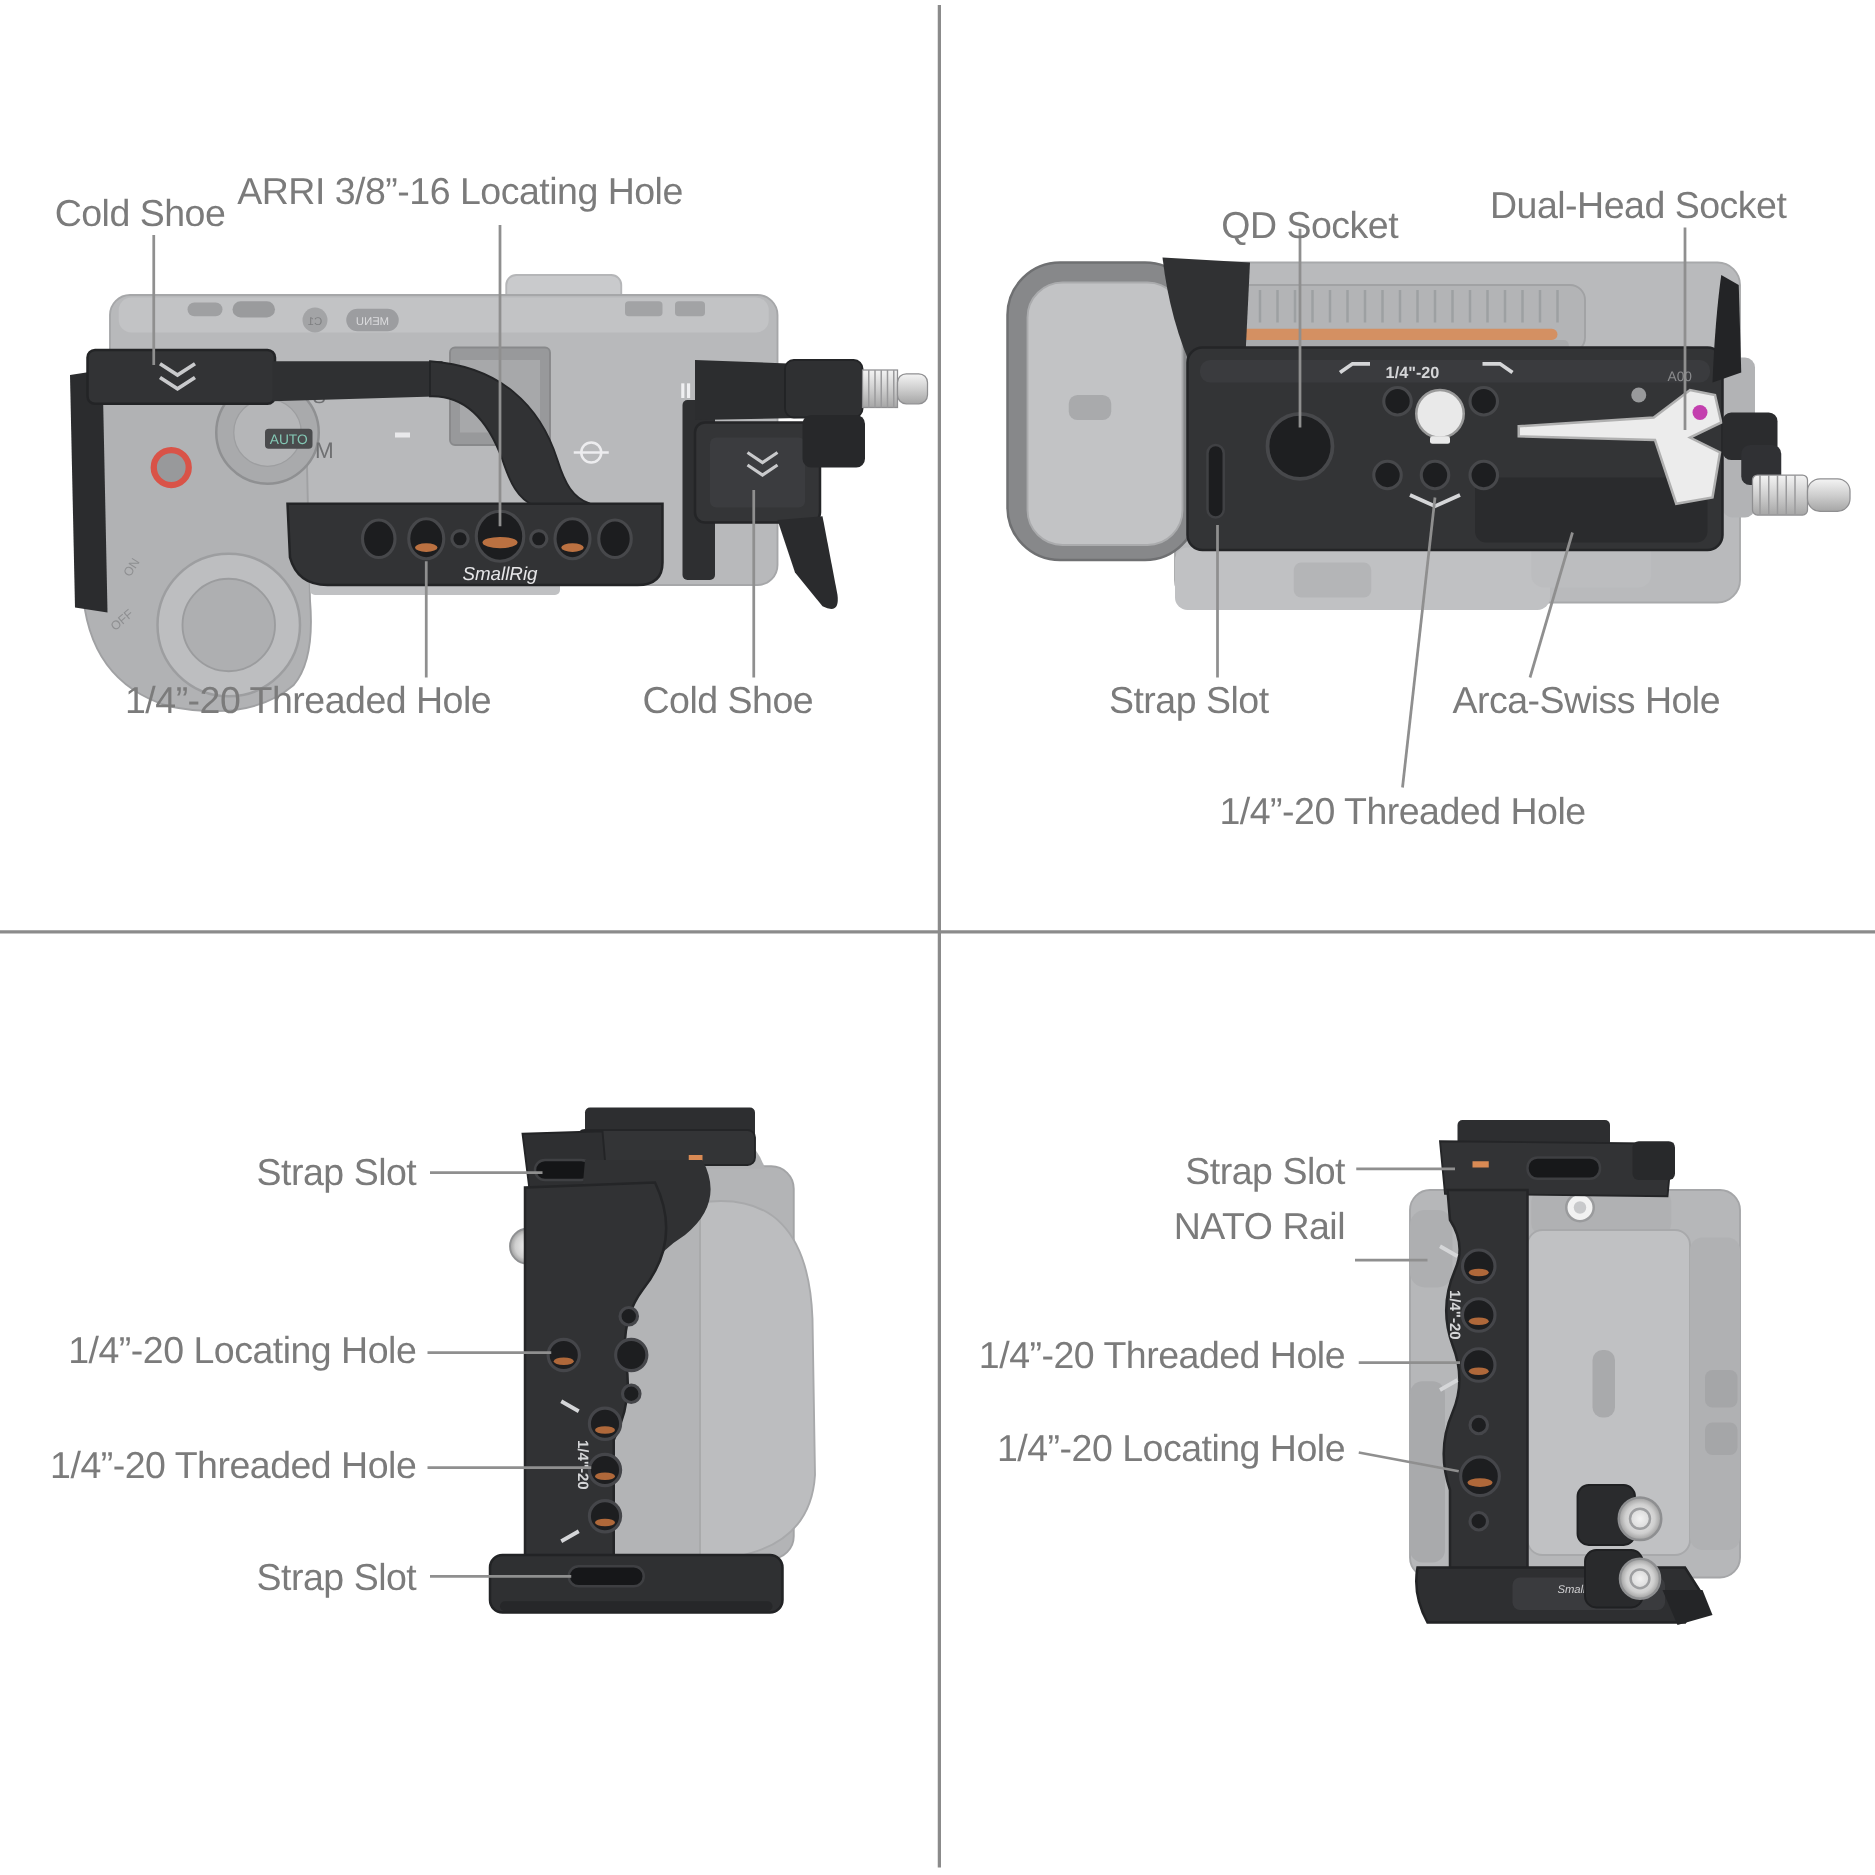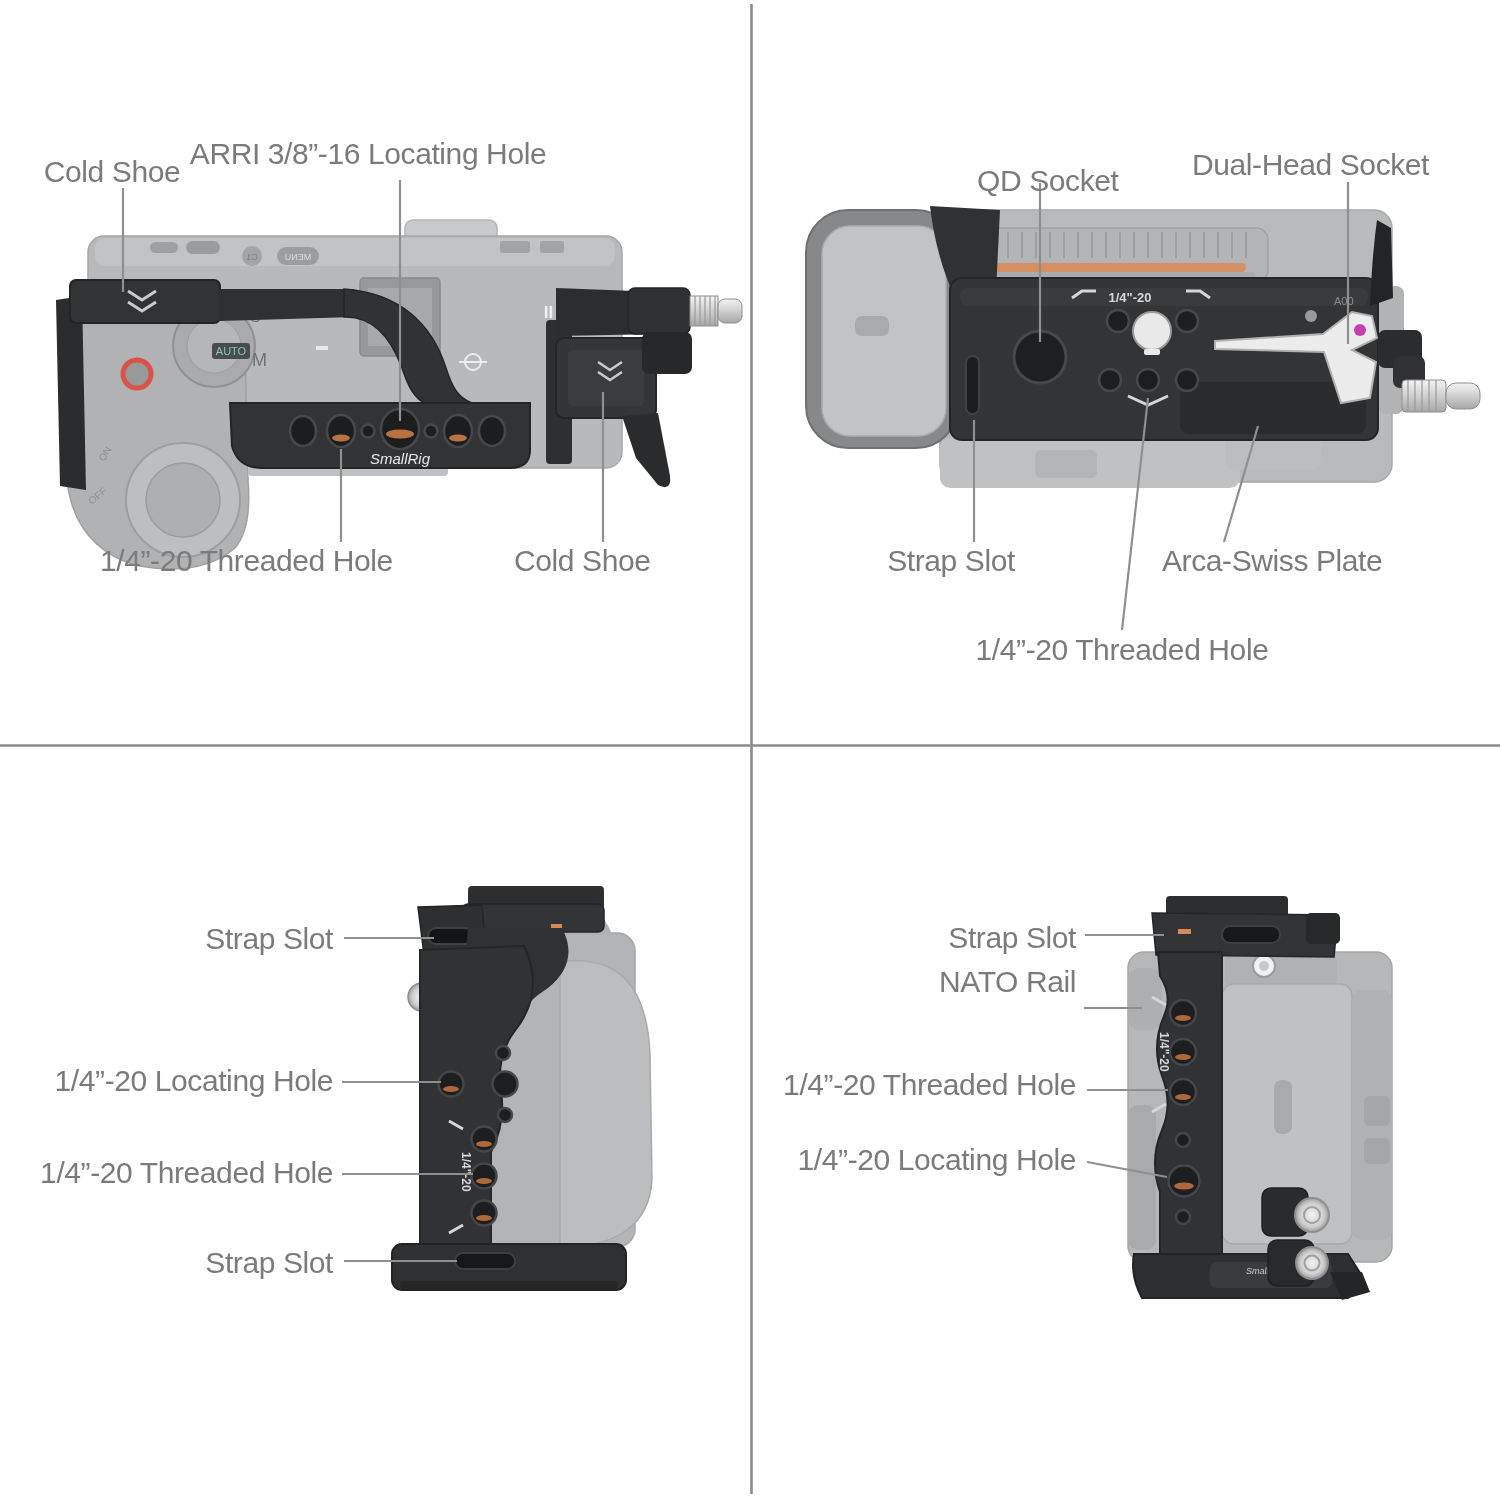--- a/index.html
+++ b/index.html
@@ -285,21 +285,21 @@
 </svg>
 
 <div class="lbl ctr" style="left:112px;top:155px;">Cold Shoe</div>
 <div class="lbl ctr" style="left:368px;top:137px;">ARRI 3/8”-16 Locating Hole</div>
 <div class="lbl" style="left:100px;top:544px;">1/4”-20 Threaded Hole</div>
 <div class="lbl" style="left:514px;top:544px;">Cold Shoe</div>
 
 <div class="lbl" style="left:977px;top:164px;">QD Socket</div>
 <div class="lbl" style="left:1192px;top:148px;">Dual-Head Socket</div>
 <div class="lbl ctr" style="left:951px;top:544px;">Strap Slot</div>
-<div class="lbl" style="left:1162px;top:544px;">Arca-Swiss Plate</div>
+<div class="lbl" style="left:1162px;top:544px;">Arca-Swiss Hole</div>
 <div class="lbl ctr" style="left:1122px;top:633px;">1/4”-20 Threaded Hole</div>
 
 <div class="lbl" style="right:1167px;top:922px;">Strap Slot</div>
 <div class="lbl" style="right:1167px;top:1064px;">1/4”-20 Locating Hole</div>
 <div class="lbl" style="right:1167px;top:1156px;">1/4”-20 Threaded Hole</div>
 <div class="lbl" style="right:1167px;top:1246px;">Strap Slot</div>
 
 <div class="lbl" style="right:424px;top:921px;">Strap Slot</div>
 <div class="lbl" style="right:424px;top:965px;">NATO Rail</div>
 <div class="lbl" style="right:424px;top:1068px;">1/4”-20 Threaded Hole</div>

